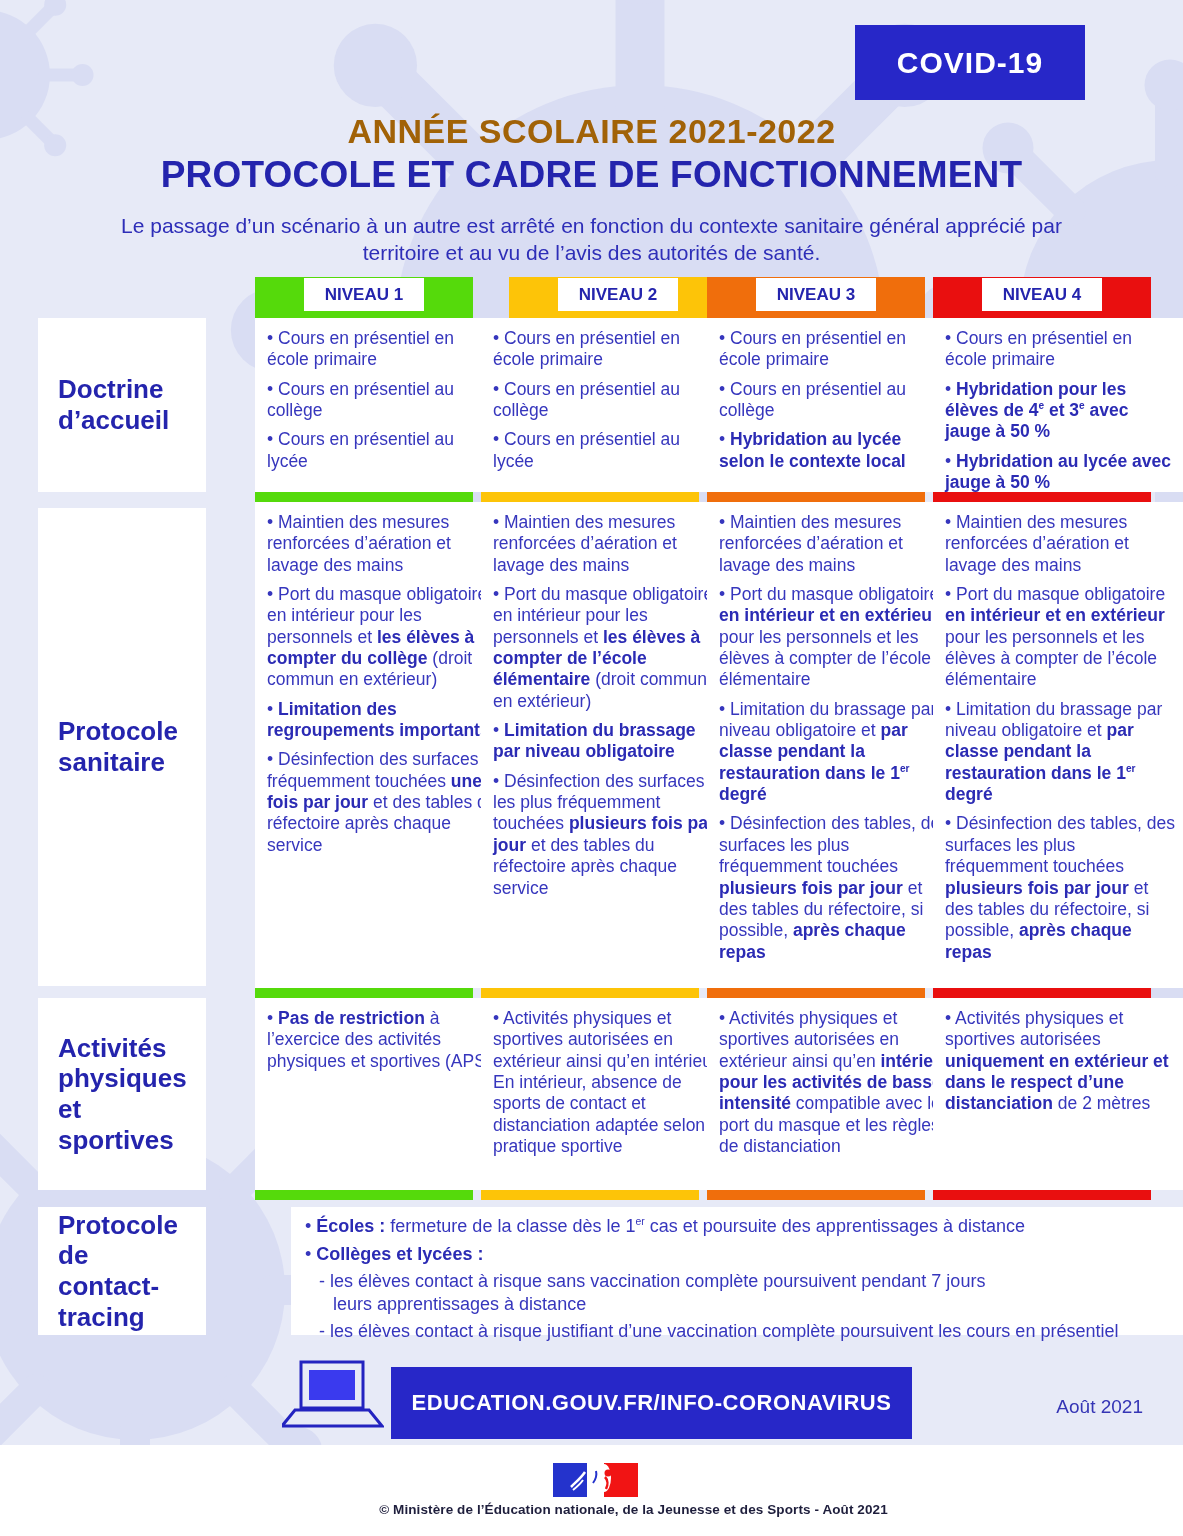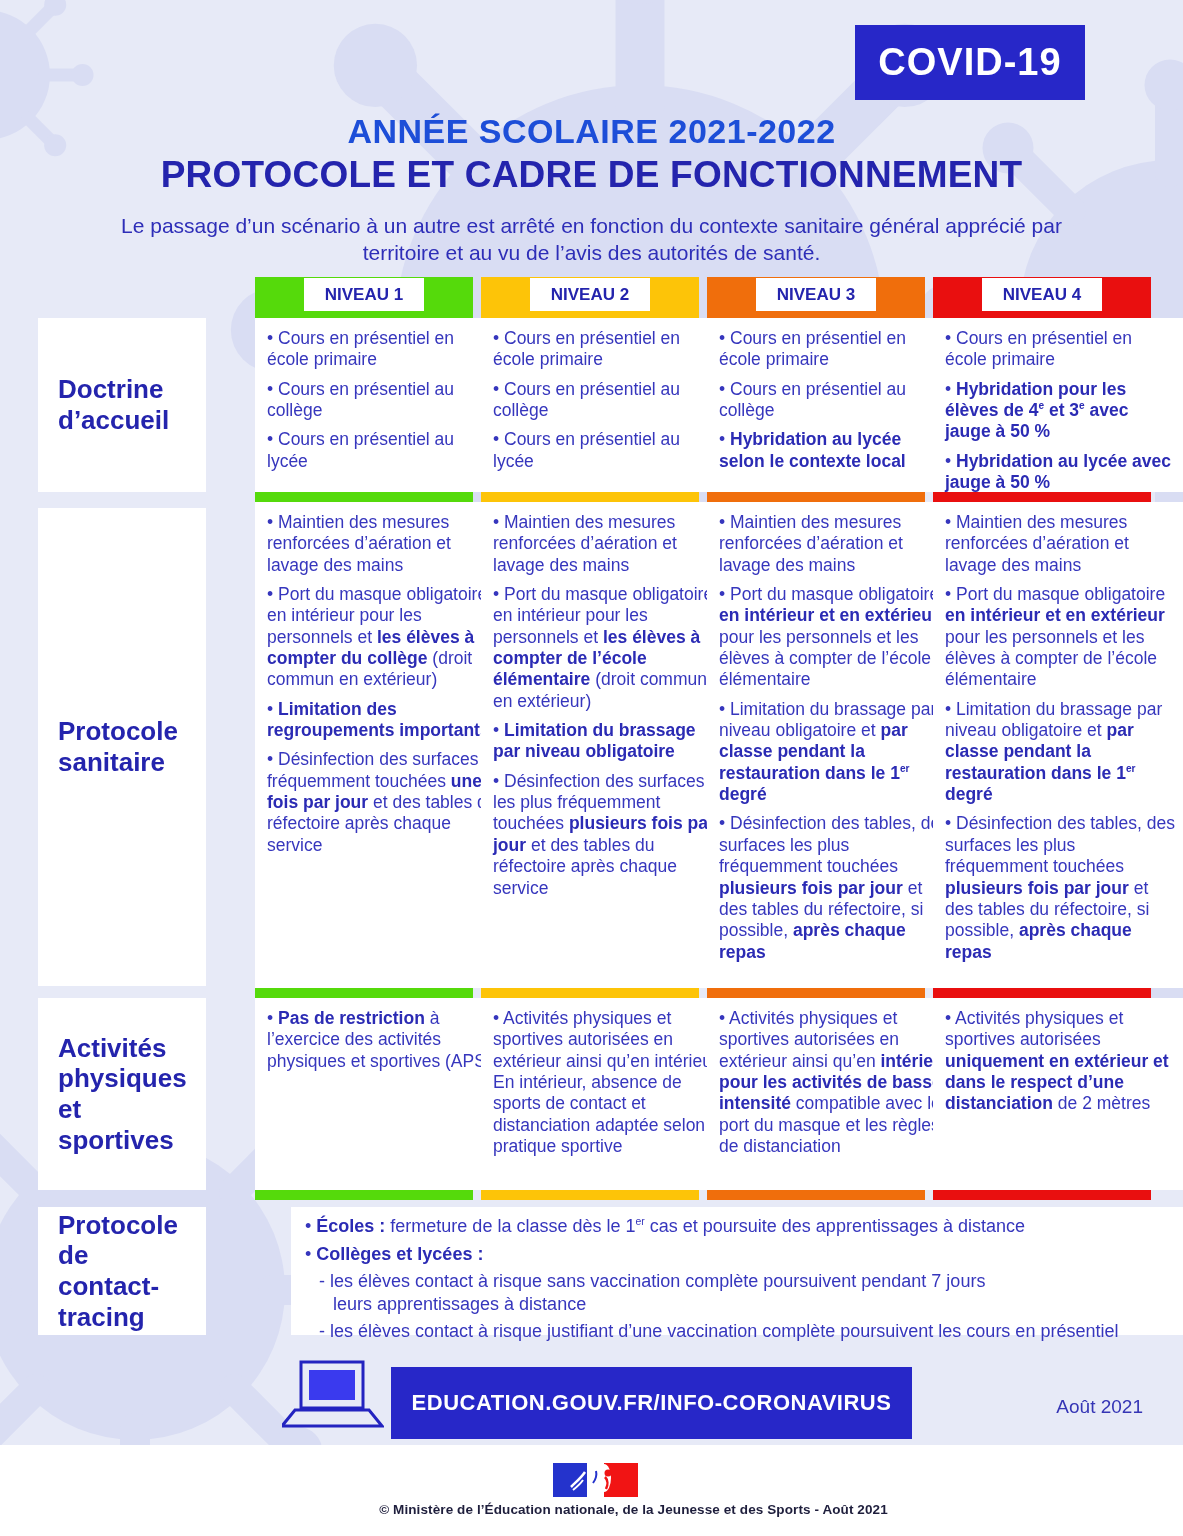--- a/index.html
+++ b/index.html
@@ -4,22 +4,22 @@
 <style>
   html,body{margin:0;padding:0;background:#c9cedd;}
   .page{position:relative;width:1183px;height:1536px;margin:0 auto;background:#e7eaf7;
         font-family:"Liberation Sans",sans-serif;overflow:hidden;}
   .wm{position:absolute;left:0;top:0;z-index:0;}
   .abs{position:absolute;z-index:1;}
   .white-band{left:0;bottom:0;width:1183px;height:91px;background:#ffffff;}
 
   .covid-badge{left:855px;top:25px;width:230px;height:75px;background:#2727c8;color:#ffffff;
                display:flex;align-items:center;justify-content:center;font-weight:bold;
-               font-size:38px;letter-spacing:1px;}
-  .title-red{left:0;top:112px;width:1183px;text-align:center;color:#1d4ed8;font-weight:bold;
+               font-size:30px;letter-spacing:1px;}
+  .title-red{left:0;top:112px;width:1183px;text-align:center;color:#a16207;font-weight:bold;
              font-size:34px;letter-spacing:.5px;margin:0;}
   .title-blue{left:0;top:154px;width:1183px;text-align:center;color:#2424ad;font-weight:bold;
               font-size:37px;letter-spacing:.2px;margin:0;}
   .subtitle{left:0;top:212px;width:1183px;margin:0;text-align:center;color:#2e2eb8;
             font-size:21px;line-height:1.3;}
   .subtitle .inner{display:inline-block;max-width:950px;}
 
   .lvl{top:277px;width:218px;height:41px;display:flex;justify-content:center;}
   .chip{margin-top:1px;background:#ffffff;width:120px;height:33px;display:flex;align-items:center;
         justify-content:center;font-weight:bold;font-size:17px;color:#2424ad;}
@@ -90,21 +90,21 @@
 
   <h1 class="abs title-red">ANNÉE SCOLAIRE 2021-2022</h1>
   <h2 class="abs title-blue">PROTOCOLE ET CADRE DE FONCTIONNEMENT</h2>
   <p class="abs subtitle">
     <span class="inner">Le passage d’un scénario à un autre est arrêté en fonction du contexte sanitaire général apprécié par territoire et au vu de l’avis des autorités de santé.</span>
   </p>
 
   <div class="abs lvl" style="left: 255px; background-color: rgb(85, 218, 11);">
     <div class="chip">NIVEAU 1</div>
   </div>
-  <div class="abs lvl" style="left: 481px; background-color: rgb(253, 196, 8);">
+  <div class="abs lvl" style="left: 509px; background-color: rgb(253, 196, 8);">
     <div class="chip">NIVEAU 2</div>
   </div>
   <div class="abs lvl" style="left: 707px; background-color: rgb(240, 110, 12);">
     <div class="chip">NIVEAU 3</div>
   </div>
   <div class="abs lvl" style="left: 933px; background-color: rgb(233, 15, 15);">
     <div class="chip">NIVEAU 4</div>
   </div>
 
   <div class="abs rowlab" style="top:318px;height:174px">Doctrine d’accueil</div>

